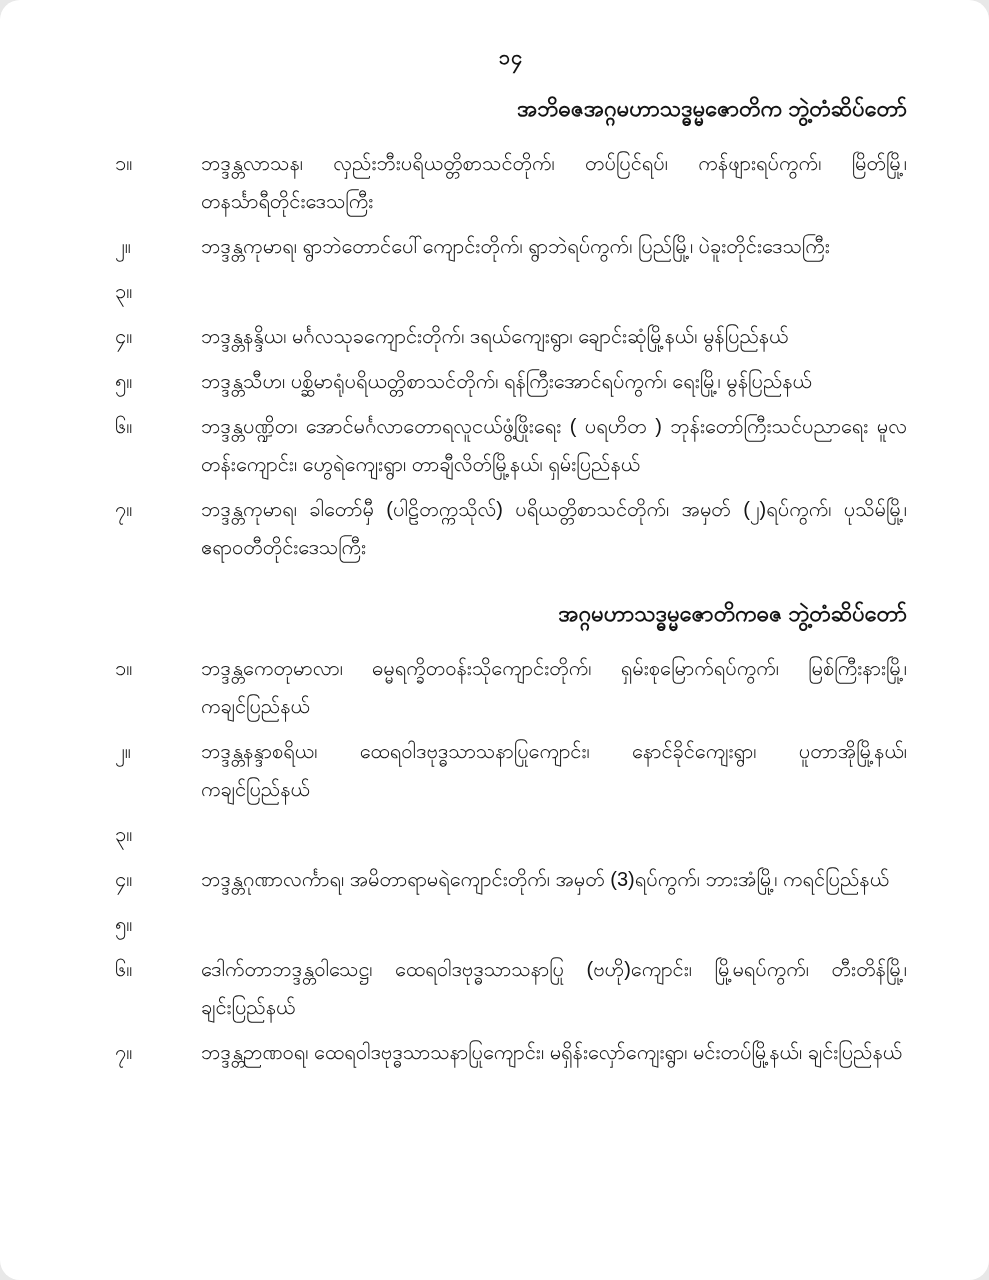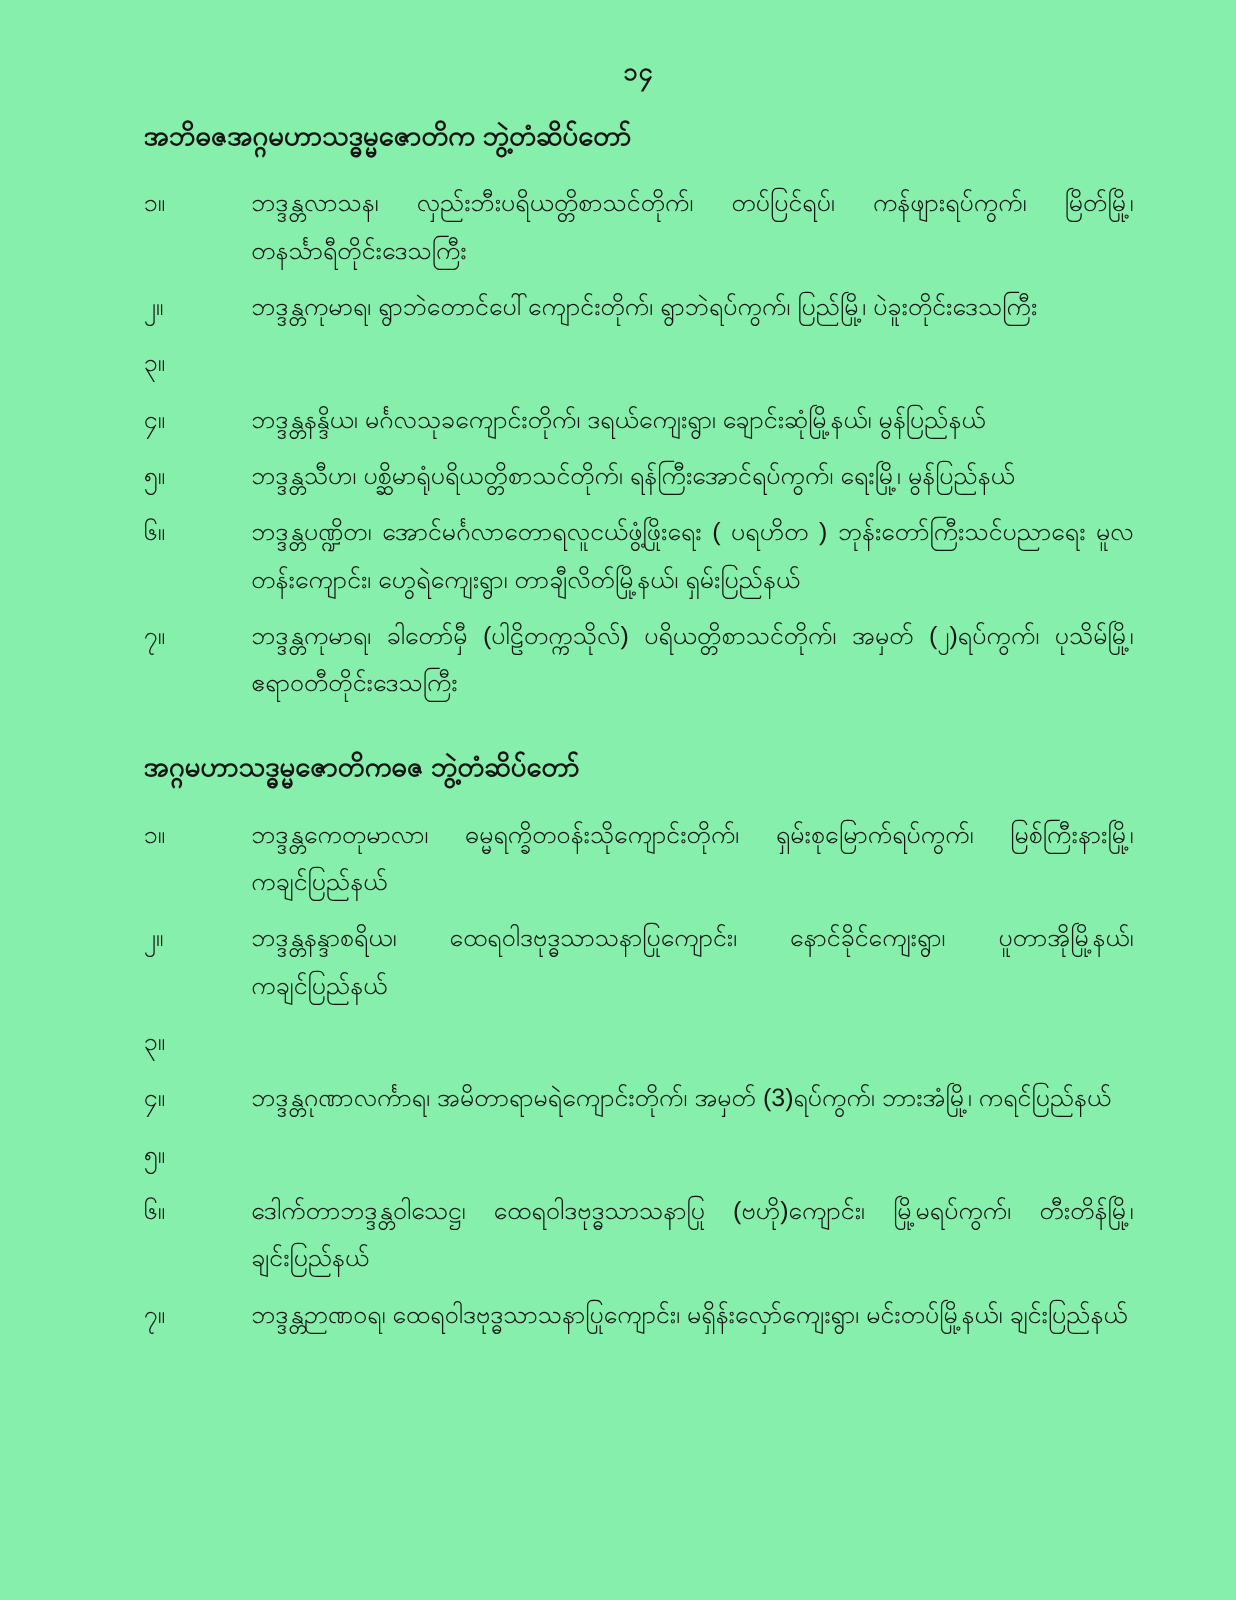--- a/index.html
+++ b/index.html
@@ -4,36 +4,37 @@
 <style>
   html, body {
     margin: 0;
     padding: 0;
     background: #e8e8e8;
   }
   .page {
     width: 989px;
     height: 1280px;
     margin: 0 auto;
-    background: #86efac;
+    background: #ffffff;
     color: #141414;
     font-family: "Liberation Sans", "DejaVu Sans", sans-serif;
     box-sizing: border-box;
     padding: 44px 82px 30px 115px;
     overflow: hidden;
+    border-radius: 20px;
   }
   .page-number {
     text-align: center;
     font-size: 20px;
     font-weight: bold;
     margin-bottom: 18px;
     letter-spacing: 1px;
   }
   .section-heading {
-    text-align: left;
+    text-align: right;
     font-size: 22px;
     font-weight: bold;
     line-height: 34px;
     margin: 14px 0 18px 0;
   }
   .award-list {
     margin: 0;
     padding: 0;
     list-style: none;
   }

